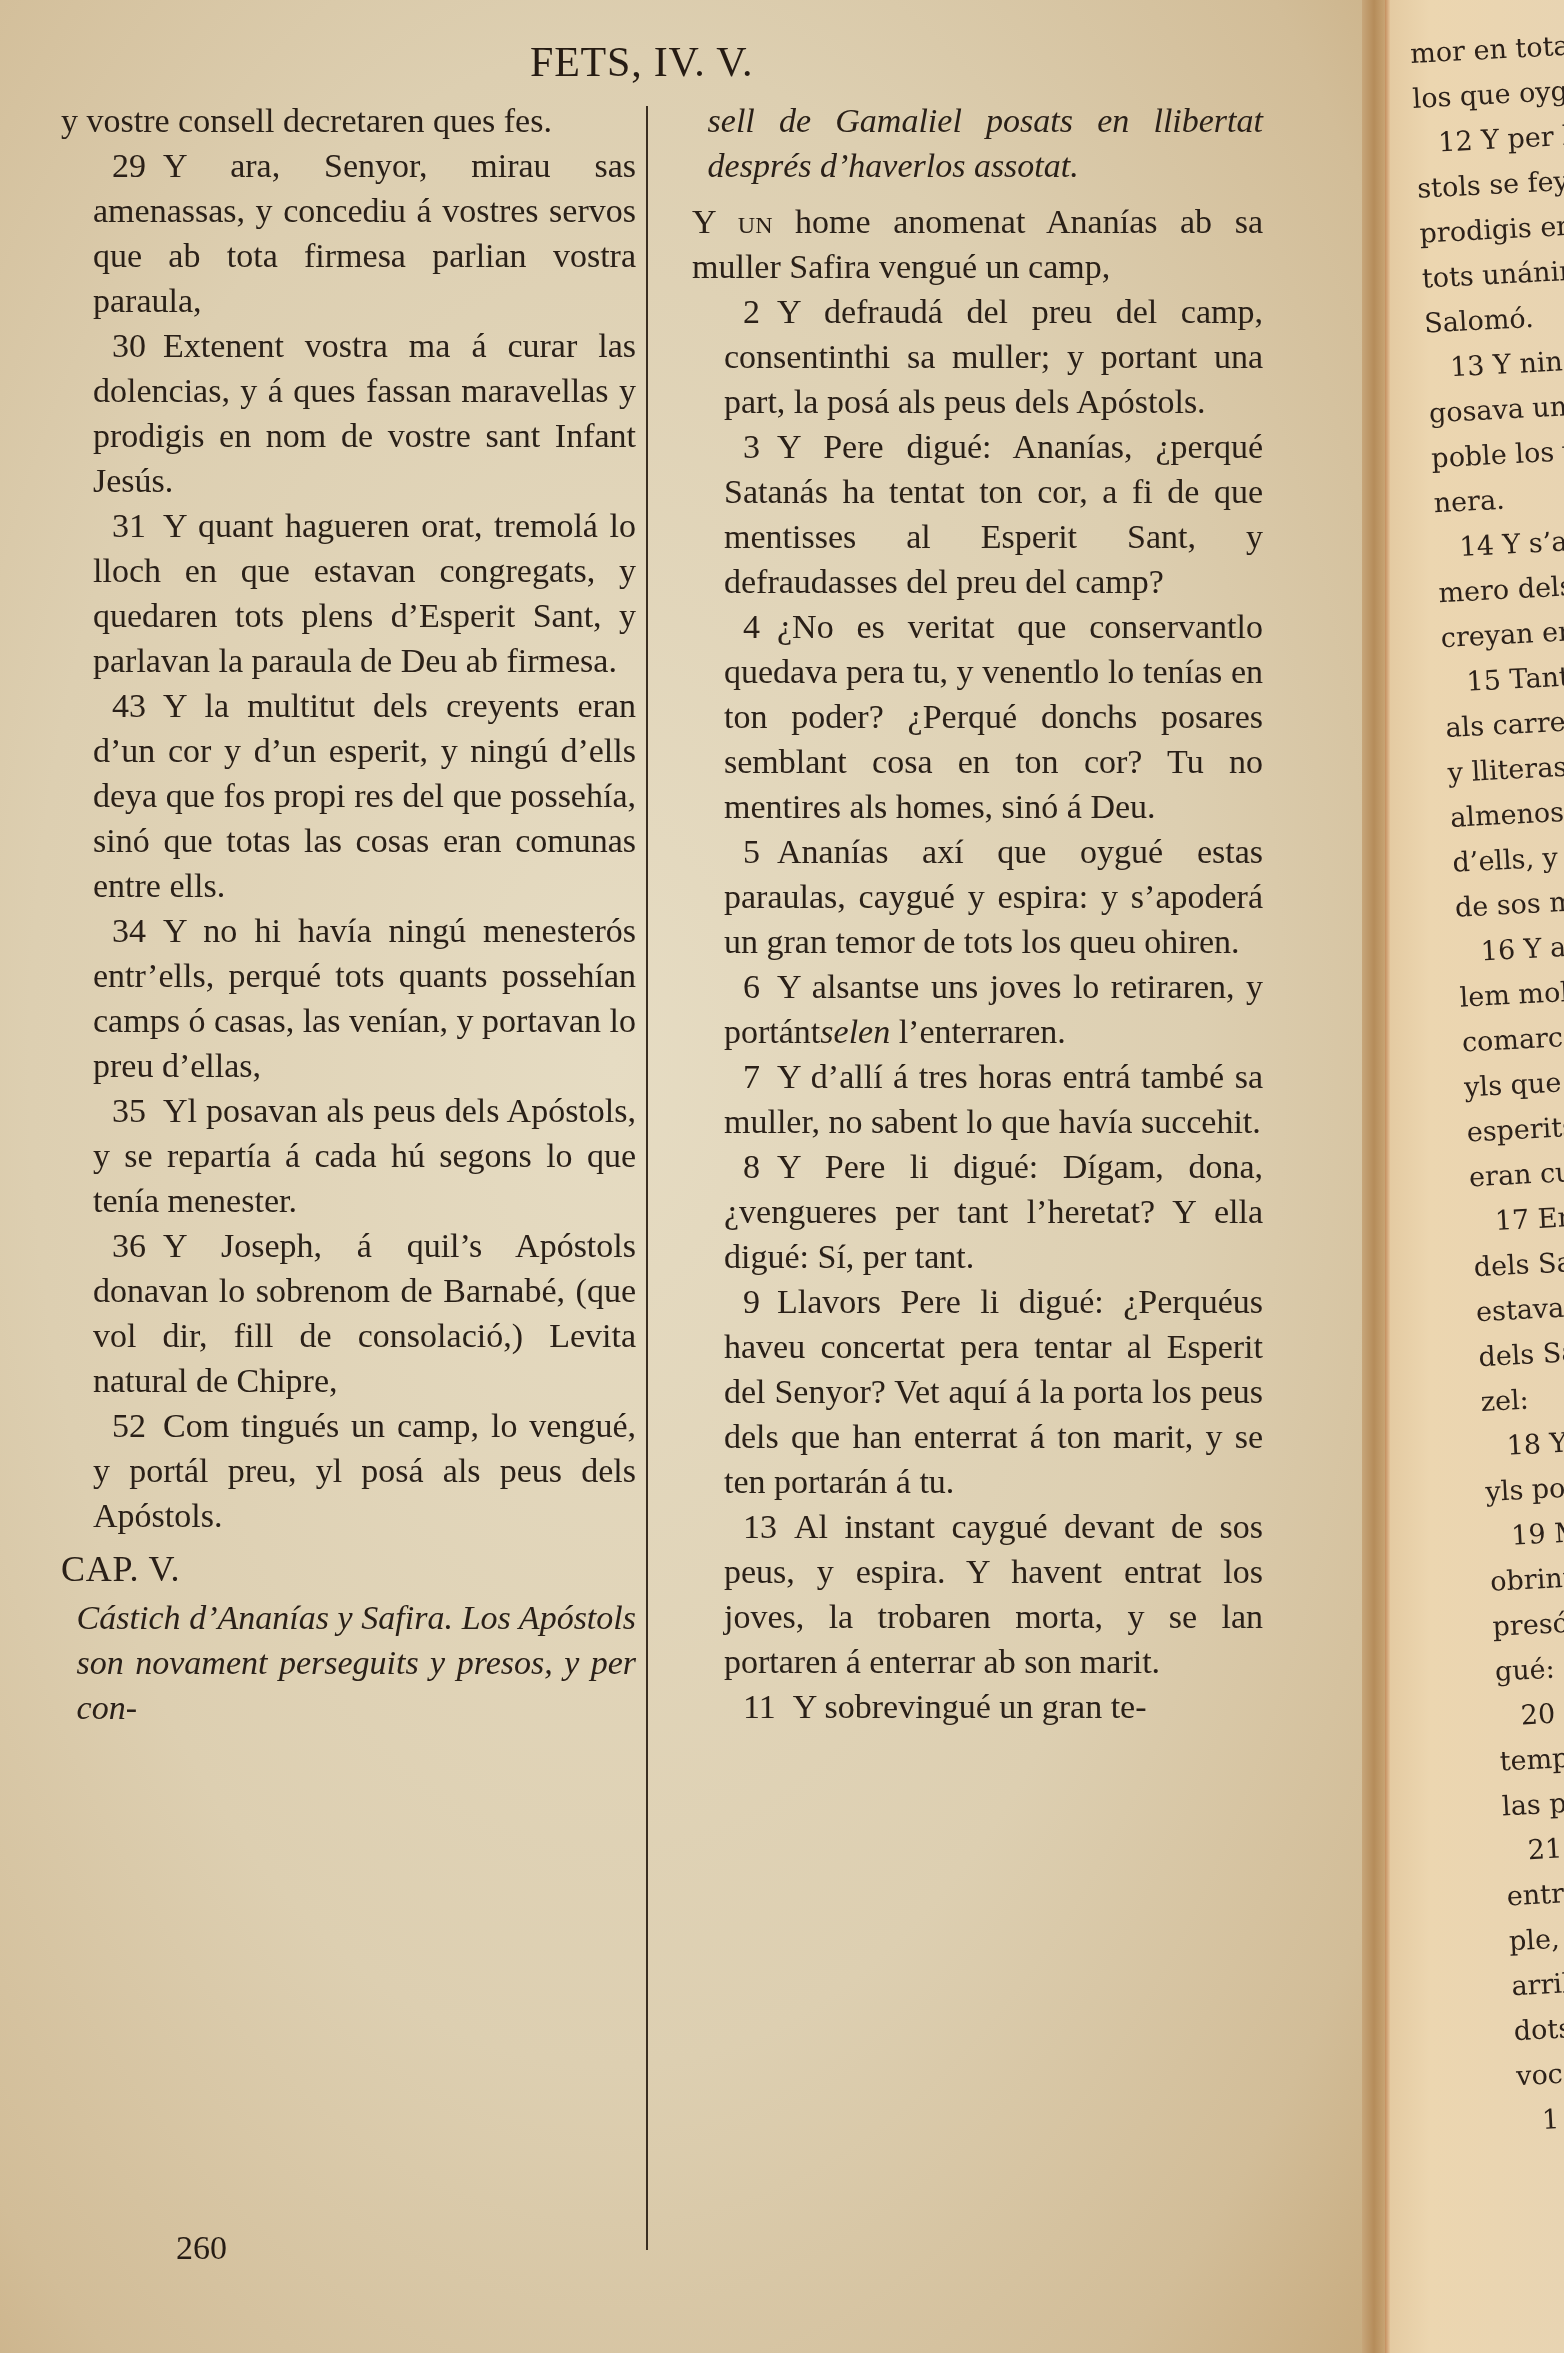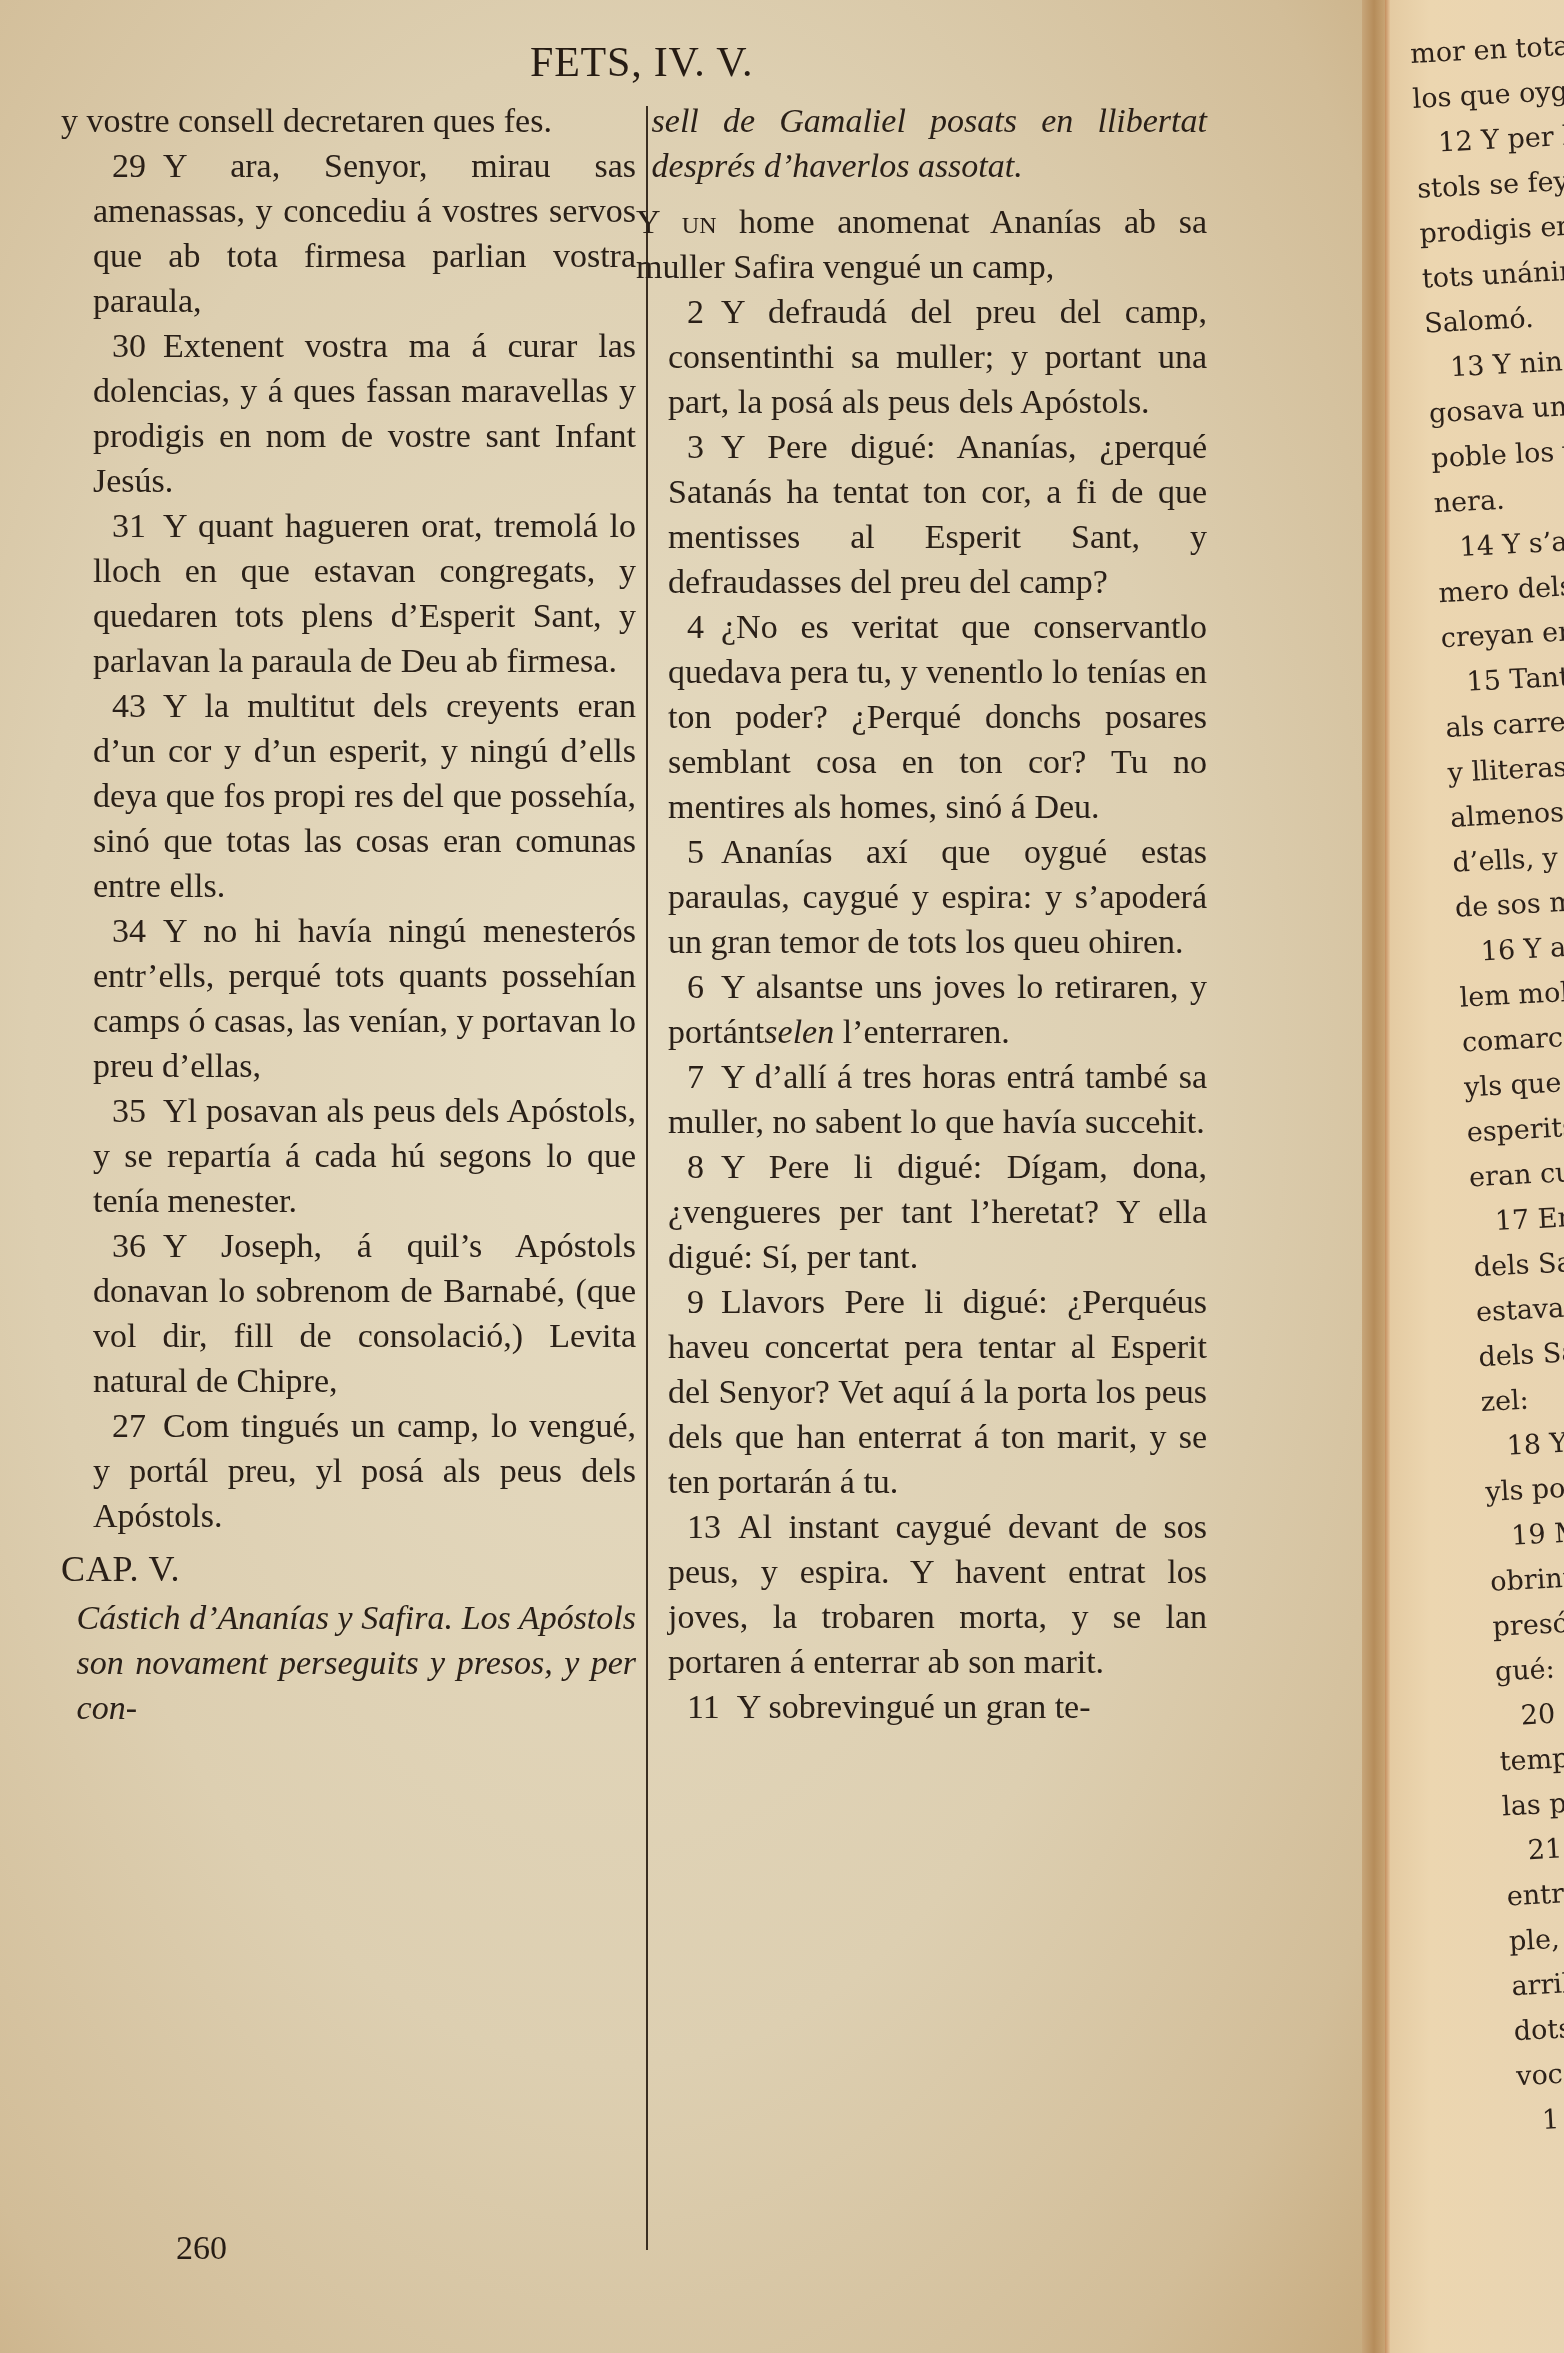--- a/index.html
+++ b/index.html
@@ -28,21 +28,21 @@
   }
   .running-head {
     position: absolute; left: 530px; top: 38px;
     font-size: 42px; letter-spacing: 0.8px; color: #261c14;
   }
   .col {
     position: absolute; top: 98px; font-size: 34px; line-height: 45px;
     text-align: justify;
   }
   .col-left { left: 61px; width: 575px; }
-  .col-right { left: 636px; width: 571px; }
+  .col-right { left: 692px; width: 571px; }
   .rule {
     position: absolute; left: 646px; top: 106px; width: 2.3px; height: 2144px;
     background: #3a2e22;
   }
   .para { margin: 0; text-indent: 0; }
   .para.verse { text-indent: 19px; margin-left: 32px; }
   .para .vnum { margin-right: 17px; }
   .italic { font-style: italic; }
   .chapter-head {
     font-size: 36px; margin: 9.4px 0 3.1px 0; letter-spacing: 0.8px;
@@ -69,21 +69,21 @@
   <div class="col col-left">
     <div id="left-paras">
         <p class="para"><span>y vostre consell decretaren ques fes.</span></p>
         <p class="para verse"><span class="vnum">29</span><span>Y ara, Senyor, mirau sas amenassas, y concediu á vostres servos que ab tota firmesa parlian vostra paraula,</span></p>
         <p class="para verse"><span class="vnum">30</span><span>Extenent vostra ma á curar las dolencias, y á ques fassan maravellas y prodigis en nom de vostre sant Infant Jesús.</span></p>
         <p class="para verse"><span class="vnum">31</span><span>Y quant hagueren orat, tremolá lo lloch en que estavan congregats, y quedaren tots plens d’Esperit Sant, y parlavan la paraula de Deu ab firmesa.</span></p>
         <p class="para verse"><span class="vnum">43</span><span>Y la multitut dels creyents eran d’un cor y d’un esperit, y ningú d’ells deya que fos propi res del que possehía, sinó que totas las cosas eran comunas entre ells.</span></p>
         <p class="para verse"><span class="vnum">34</span><span>Y no hi havía ningú menesterós entr’ells, perqué tots quants possehían camps ó casas, las venían, y portavan lo preu d’ellas,</span></p>
         <p class="para verse"><span class="vnum">35</span><span>Yl posavan als peus dels Apóstols, y se repartía á cada hú segons lo que tenía menester.</span></p>
         <p class="para verse"><span class="vnum">36</span><span>Y Joseph, á quil’s Apóstols donavan lo sobrenom de Barnabé, (que vol dir, fill de consolació,) Levita natural de Chipre,</span></p>
-        <p class="para verse"><span class="vnum">27</span><span>Com tingués un camp, lo vengué, y portál preu, yl posá als peus dels Apóstols.</span></p>
+        <p class="para verse"><span class="vnum">52</span><span>Com tingués un camp, lo vengué, y portál preu, yl posá als peus dels Apóstols.</span></p>
       </div>
     <div class="chapter-head">CAP. V.</div>
     <div class="summary">Cástich d’Ananías y Safira. Los Apóstols son novament perseguits y presos, y per con-</div>
   </div>
 
   <div class="rule"></div>
 
   <div class="col col-right">
     <p class="para italic" style="padding-left:15.6px;margin-bottom:11px;">sell de Gamaliel posats en llibertat després d’haverlos assotat.</p>
     <p class="para">

